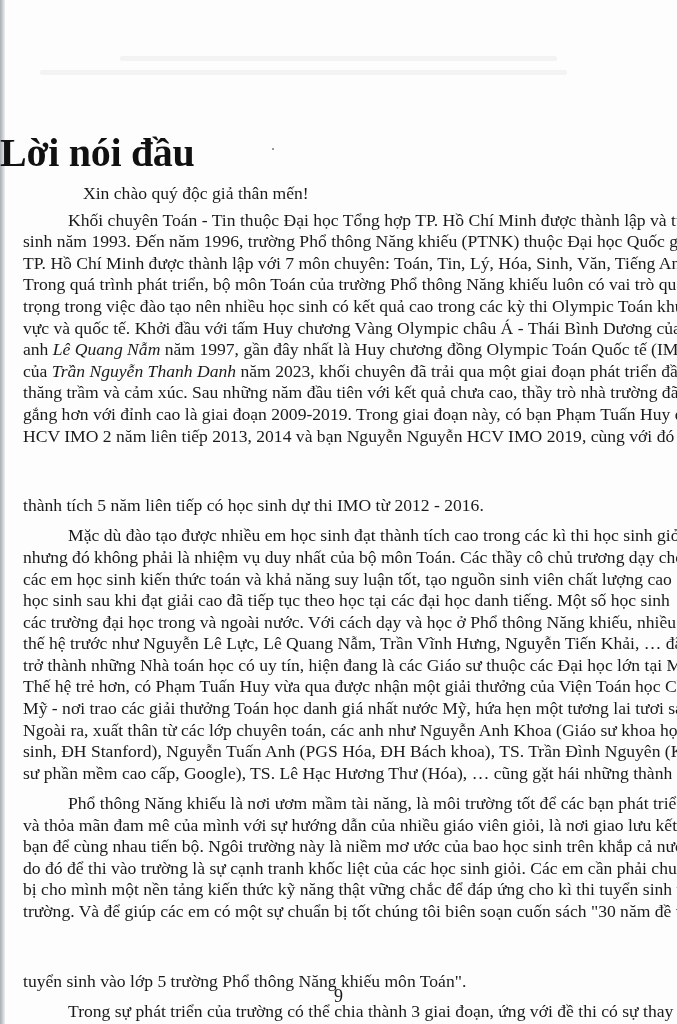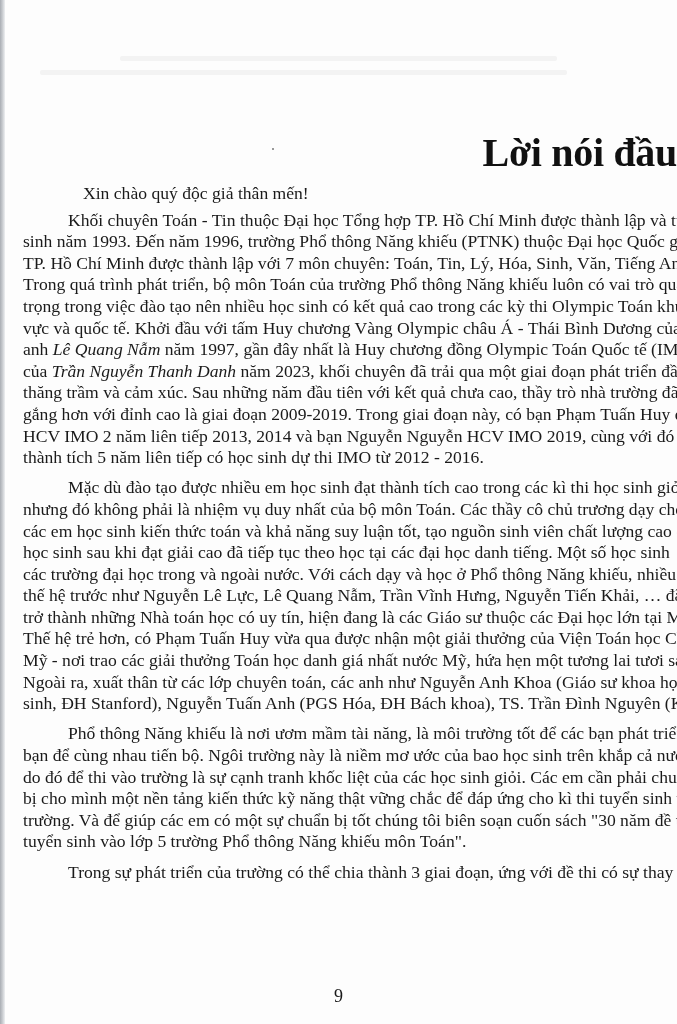--- a/index.html
+++ b/index.html
@@ -34,21 +34,21 @@
       left: 70px; right: 70px;
       height: 5px;
       background: #f3f3f3;
       border-radius: 2px;
     }
     .title {
       position: absolute;
       top: 103px;
       left: 0;
       width: 677px;
-      text-align: right;
+      text-align: left;
       font-family: "Liberation Serif", serif;
       font-weight: bold;
       font-size: 40px;
       line-height: 46px;
       color: #111;
       letter-spacing: -0.3px;
     }
     .title-dot {
       position: absolute;
       top: 148px;
@@ -71,20 +71,21 @@
     }
     .line {
       display: block;
       text-align: justify;
       text-align-last: justify;
       white-space: nowrap;
       height: 21.6px;
     }
     .line.last {
       text-align-last: left;
+      margin-top: 48px;
     }
     .line.indent {
       padding-left: 45px;
     }
     .line.greeting {
       padding-left: 60px;
       text-align-last: left;
     }
     .para-first {
       margin-bottom: 5px;
@@ -138,24 +139,26 @@
       <span class="line">nhưng đó không phải là nhiệm vụ duy nhất của bộ môn Toán. Các thầy cô chủ trương dạy cho</span>
       <span class="line">các em học sinh kiến thức toán và khả năng suy luận tốt, tạo nguồn sinh viên chất lượng cao cho</span>
       <span class="line">học sinh sau khi đạt giải cao đã tiếp tục theo học tại các đại học danh tiếng. Một số học sinh</span>
       <span class="line">các trường đại học trong và ngoài nước. Với cách dạy và học ở Phổ thông Năng khiếu, nhiều</span>
       <span class="line">thế hệ trước như Nguyễn Lê Lực, Lê Quang Nẫm, Trần Vĩnh Hưng, Nguyễn Tiến Khải, … đã</span>
       <span class="line">trở thành những Nhà toán học có uy tín, hiện đang là các Giáo sư thuộc các Đại học lớn tại Mỹ.</span>
       <span class="line">Thế hệ trẻ hơn, có Phạm Tuấn Huy vừa qua được nhận một giải thưởng của Viện Toán học Clay,</span>
       <span class="line">Mỹ - nơi trao các giải thưởng Toán học danh giá nhất nước Mỹ, hứa hẹn một tương lai tươi sáng.</span>
       <span class="line">Ngoài ra, xuất thân từ các lớp chuyên toán, các anh như Nguyễn Anh Khoa (Giáo sư khoa học Y</span>
       <span class="line">sinh, ĐH Stanford), Nguyễn Tuấn Anh (PGS Hóa, ĐH Bách khoa), TS. Trần Đình Nguyên (Kỹ</span>
+      <span class="line">sư phần mềm cao cấp, Google), TS. Lê Hạc Hương Thư (Hóa), … cũng gặt hái những thành</span>
     </p>
 
     <p class="para">
       <span class="line indent">Phổ thông Năng khiếu là nơi ươm mầm tài năng, là môi trường tốt để các bạn phát triển</span>
+      <span class="line">và thỏa mãn đam mê của mình với sự hướng dẫn của nhiều giáo viên giỏi, là nơi giao lưu kết</span>
       <span class="line">bạn để cùng nhau tiến bộ. Ngôi trường này là niềm mơ ước của bao học sinh trên khắp cả nước,</span>
       <span class="line">do đó để thi vào trường là sự cạnh tranh khốc liệt của các học sinh giỏi. Các em cần phải chuẩn</span>
       <span class="line">bị cho mình một nền tảng kiến thức kỹ năng thật vững chắc để đáp ứng cho kì thi tuyển sinh vào</span>
       <span class="line">trường. Và để giúp các em có một sự chuẩn bị tốt chúng tôi biên soạn cuốn sách "30 năm đề thi</span>
       <span class="line last">tuyển sinh vào lớp 5 trường Phổ thông Năng khiếu môn Toán".</span>
     </p>
 
     <p class="para">
       <span class="line indent">Trong sự phát triển của trường có thể chia thành 3 giai đoạn, ứng với đề thi có sự thay đổi</span>
     </p>

